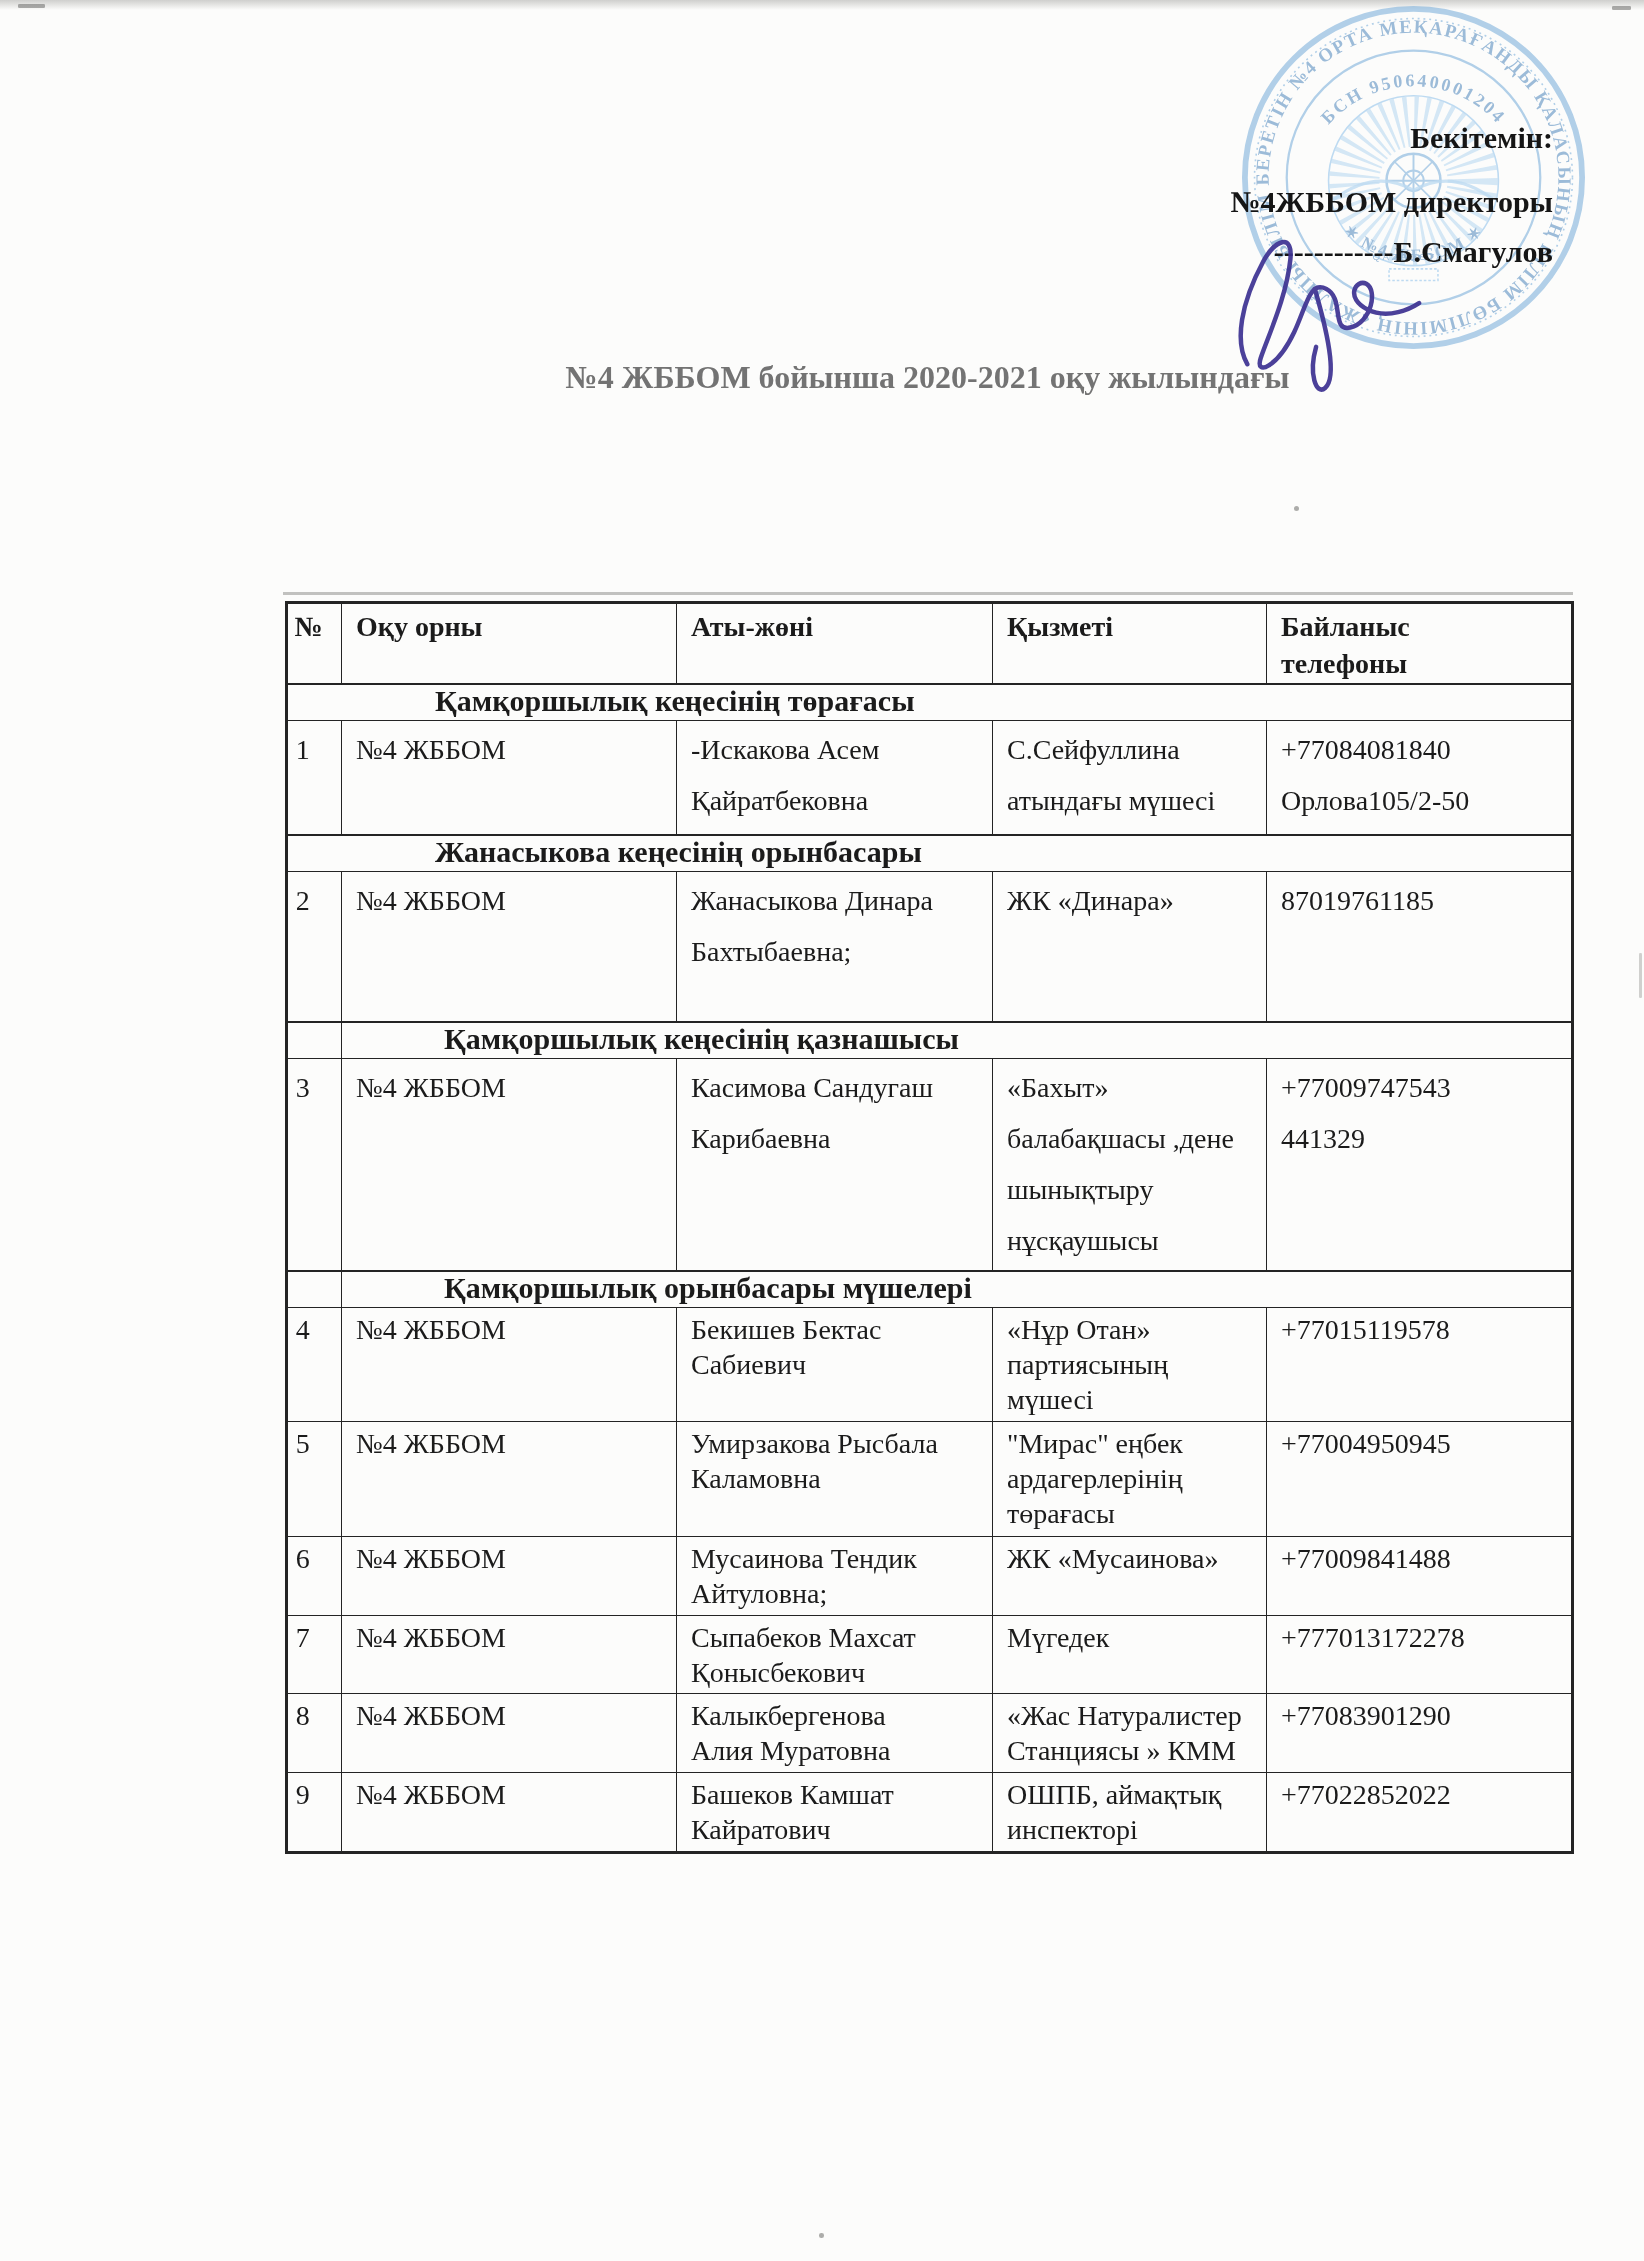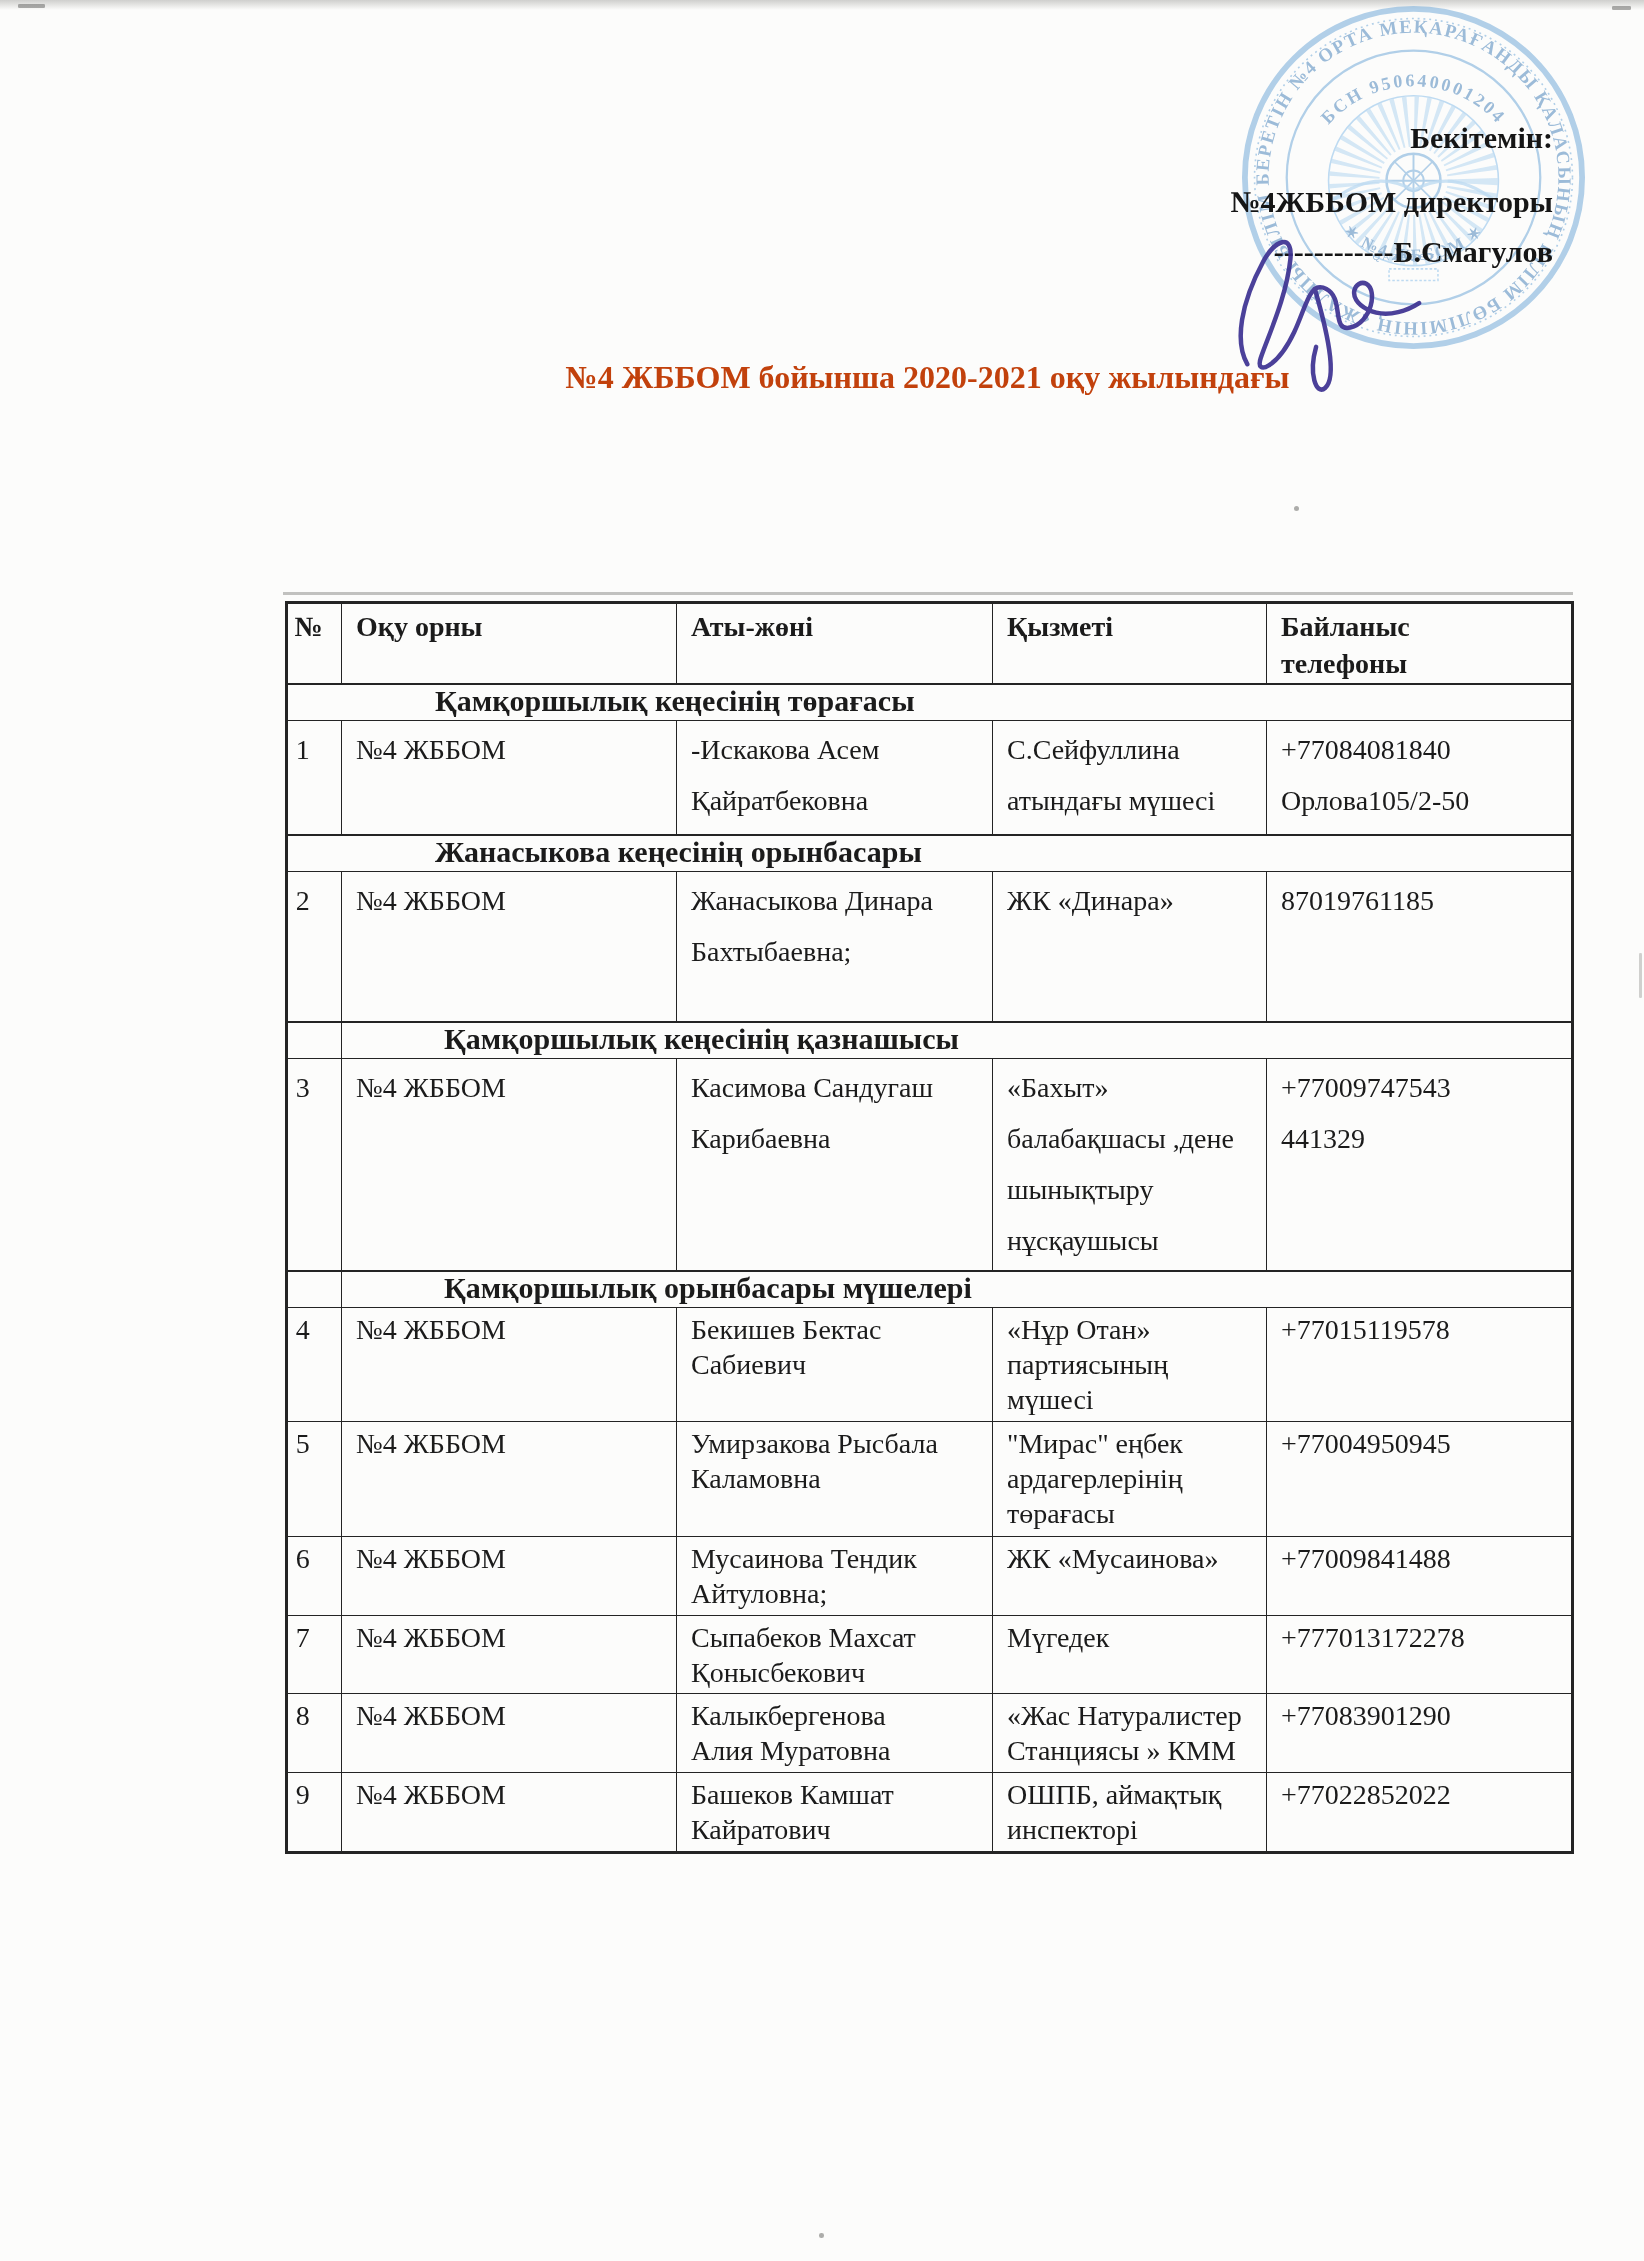--- a/index.html
+++ b/index.html
@@ -20,21 +20,21 @@
   .approval .l3{margin-top:17px;}
 
   
   .stamp{position:absolute; left:1214px; top:-22.5px; z-index:1; opacity:.55;}
 
   
   .signature{position:absolute; left:1218px; top:213px; z-index:4;}
 
   
   .doc-title{position:absolute; left:285px; top:361px; width:1285px; text-align:center; z-index:2;}
-  .doc-title div{font-weight:bold; font-size:32px; line-height:33px; color:#c2410c;}
+  .doc-title div{font-weight:bold; font-size:32px; line-height:33px; color:#737373;}
   .doc-title .t2{margin-top:41px;}
 
   
   .grey-rule{position:absolute; left:283px; top:592px; width:1290px; height:2.6px; background:#9a9a98; opacity:.6;}
   table.roster{
     position:absolute; left:285px; top:601px; width:1285px;
     border-collapse:collapse; table-layout:fixed;
     font-size:28px; color:#1b1b1b;
   }
   table.roster, table.roster td, table.roster th{border:1.9px solid #242424;}

